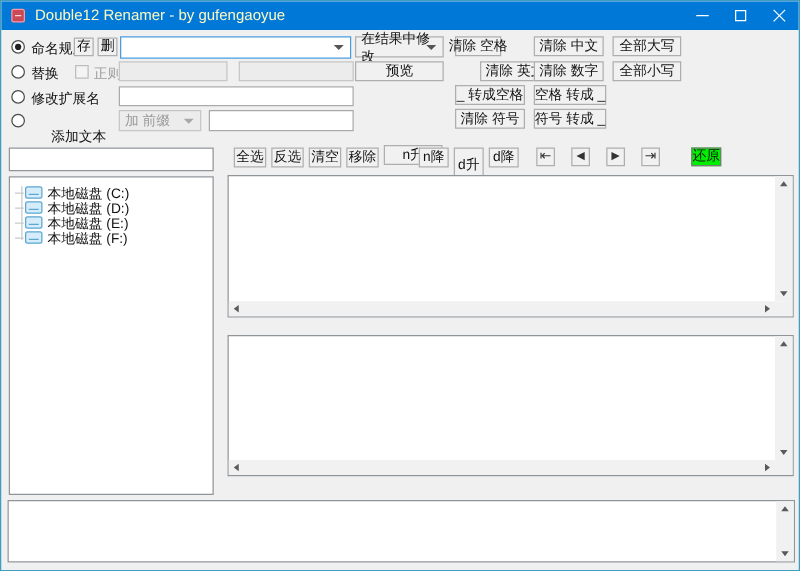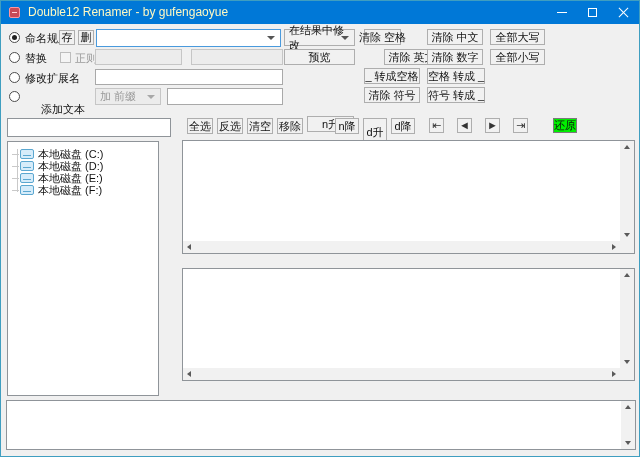--- a/index.html
+++ b/index.html
@@ -43,21 +43,21 @@
              display:flex; flex-direction:column; justify-content:space-between; align-items:center; padding:4px 0; }
   .vscroll.full { bottom:0; }
   .hscroll { position:absolute; left:0; right:14px; bottom:0; height:12px; background:#f1f1f1;
              display:flex; justify-content:space-between; align-items:center; padding:0 4px; }
   .corner { position:absolute; right:0; bottom:0; width:14px; height:12px; background:#f1f1f1; }
   .tri-up    { width:0; height:0; border-left:3px solid transparent; border-right:3px solid transparent; border-bottom:4px solid #5a5a5a; }
   .tri-down  { width:0; height:0; border-left:3px solid transparent; border-right:3px solid transparent; border-top:4px solid #5a5a5a; }
   .tri-left  { width:0; height:0; border-top:3px solid transparent; border-bottom:3px solid transparent; border-right:4px solid #5a5a5a; }
   .tri-right { width:0; height:0; border-top:3px solid transparent; border-bottom:3px solid transparent; border-left:4px solid #5a5a5a; }
   
-  .tree { position:absolute; left:6px; top:140px; width:152px; height:255px; background:#fff; border:1px solid #8f9499; }
+  .tree { position:absolute; left:6px; top:140px; width:164px; height:255px; background:#fff; border:1px solid #8f9499; }
   .tree-vline { position:absolute; left:9px; top:7px; width:1px; height:43px; background:#c9c9c9; }
   .drive-row { position:absolute; left:4px; height:12px; display:flex; align-items:center; }
   .drive-hline { width:7px; height:1px; background:#c9c9c9; margin-right:1px; }
   .drive-icon { width:14px; height:10px; background:#d6ecfa; border:1px solid #5ba7d0; border-radius:2px; position:relative; margin-right:4px; }
   .drive-icon::after { content:""; position:absolute; left:2px; bottom:2px; width:8px; height:1px; background:#5ba7d0; }
   .drive-label { font-size:11px; color:#111; white-space:nowrap; }
   
   .save-big { background:#d9ecf9; border:1px solid #a5cbe8; font-size:12px; }
   .restore-btn { font-size:11px; }
   .navbtn { font-size:11px; color:#333; }

